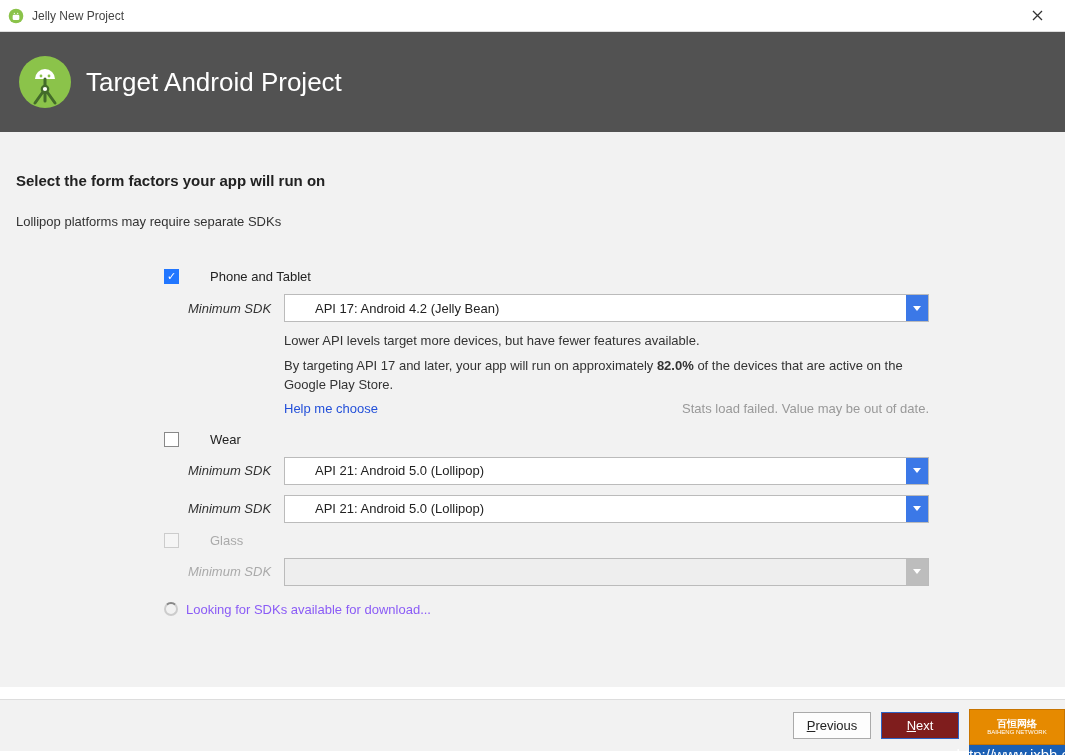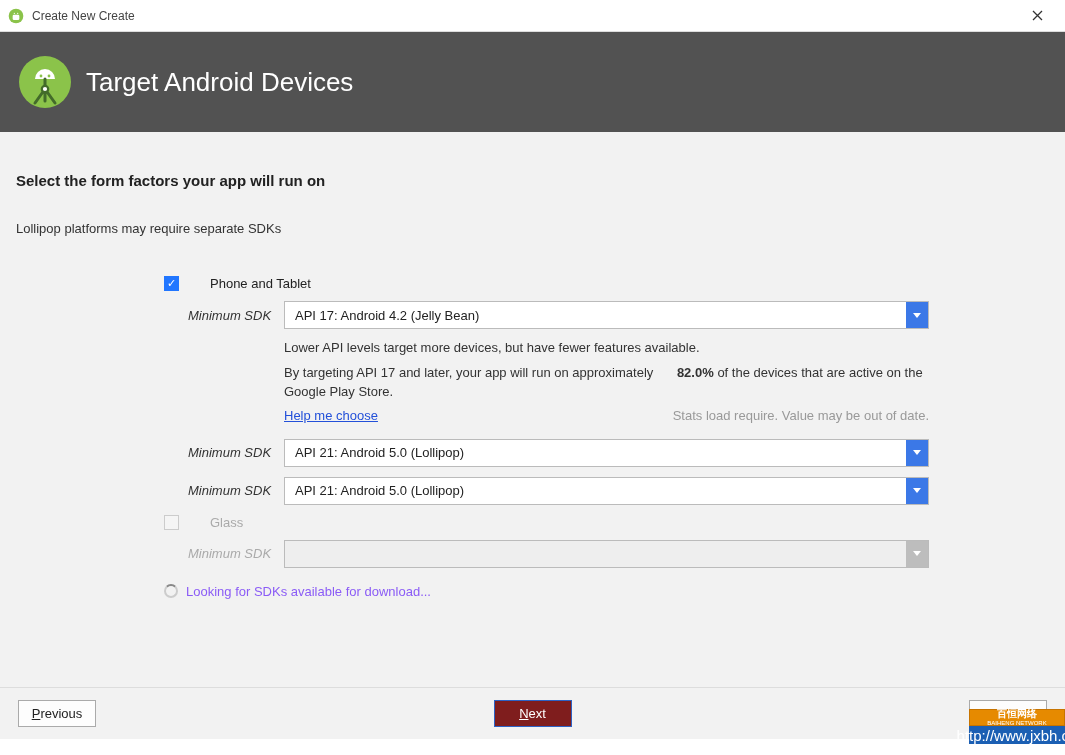--- a/index.html
+++ b/index.html
@@ -54,21 +54,21 @@
     background: #f2f2f2;
     padding: 18px 16px 0 16px;
     height: calc(100% - 32px - 100px - 52px - 16px);
     overflow: auto;
   }
   .section-heading {
     font-size: 15px;
     font-weight: 700;
     color: #222;
     margin-top: 22px;
-    margin-bottom: 32px;
+    margin-bottom: 25px;
   }
   .section-sub {
     font-size: 13px;
     color: #333;
     margin-bottom: 40px;
   }
   .form-area {
     padding-left: 148px;
     padding-right: 120px;
   }
@@ -122,20 +122,21 @@
   .sdk-label.disabled { color: #aaa; }
   .select {
     flex: 1;
     height: 28px;
     border: 1px solid #bbb;
     background: #fff;
     display: flex;
     align-items: center;
     position: relative;
     cursor: pointer;
+    padding-left: 20px;
   }
   .select.disabled {
     background: #eee;
     cursor: default;
   }
   .select-value {
     padding: 0 10px;
     font-size: 13px;
     color: #222;
     flex: 1;
@@ -153,31 +154,30 @@
     border-right: 4px solid transparent;
     border-top: 5px solid #fff;
   }
   .info-block {
     padding-left: 120px;
     font-size: 13px;
     color: #333;
     line-height: 1.45;
     margin-bottom: 6px;
   }
-  .info-block b { font-weight: 700; margin-left: 20px; }
+  .info-block b { font-weight: 700; }
   .help-row {
     padding-left: 120px;
     display: flex;
     align-items: center;
     margin-top: 6px;
     margin-bottom: 16px;
   }
   .link {
     color: #2350d9;
-    text-decoration: underline;
     cursor: pointer;
     font-size: 13px;
   }
   .stats-note {
     margin-left: auto;
     color: #999;
     font-size: 13px;
   }
   .loading-row {
     display: flex;
@@ -190,27 +190,27 @@
     width: 14px; height: 14px;
     border: 2px solid #ccc;
     border-top-color: #888;
     border-radius: 50%;
     margin-right: 8px;
     animation: spin 1s linear infinite;
   }
   @keyframes spin { to { transform: rotate(360deg); } }
   .footer {
     position: absolute;
-    left: 0; right: 0; bottom: 16px;
+    left: 0; right: 0; bottom: 4px;
     height: 52px;
     background: #f2f2f2;
     border-top: 1px solid #ddd;
     display: flex;
     align-items: center;
-    justify-content: space-between;
+    justify-content: flex-end;
     padding: 0 18px;
     gap: 10px;
   }
   .btn {
     min-width: 78px;
     height: 27px;
     border: 1px solid #aaa;
     background: #fdfdfd;
     font-size: 13px;
     color: #222;
@@ -229,21 +229,21 @@
   .watermark {
     position: absolute;
     right: 0; bottom: 0;
     width: 96px; height: 46px;
     font-size: 10px;
     pointer-events: none;
   }
   .watermark .top {
     background: #e68a00;
     color: #fff;
-    height: 17px;
+    height: 36px;
     display:flex; flex-direction: column; align-items:center; justify-content:center;
     line-height: 1.05;
     font-weight:700;
     border: 1px solid #c77400;
   }
   .watermark .bottom {
     background: #1b5fb3;
     color: #fff;
     height: 18px;
     display:flex; align-items:center; justify-content:center;
@@ -258,40 +258,40 @@
 
 <div class="titlebar">
   <span class="titlebar-icon droid-small">
     <svg viewBox="0 0 24 24">
         <circle cx="12" cy="12" r="11" fill="#8bc34a"></circle>
         <rect x="7" y="10" width="10" height="8" rx="2" fill="#fff"></rect>
         <circle cx="9.5" cy="8" r="1" fill="#fff"></circle>
         <circle cx="14.5" cy="8" r="1" fill="#fff"></circle>
       </svg>
   </span>
-  <span class="titlebar-title">Create New Create</span>
+  <span class="titlebar-title">Jelly New Project</span>
   <div class="titlebar-close">
     <svg width="11" height="11" viewBox="0 0 11 11">
         <path d="M1 1 L10 10 M10 1 L1 10" stroke="#333" stroke-width="1.3"></path>
       </svg>
   </div>
 </div>
 
 <div class="header-banner">
   <div class="header-logo">
     <svg viewBox="0 0 54 54" width="54" height="54">
       <circle cx="27" cy="27" r="26" fill="#8bc34a"></circle>
       <path d="M27 14 a10 10 0 0 1 10 10 h-20 a10 10 0 0 1 10 -10 z" fill="#fff"></path>
       <circle cx="23" cy="21" r="1.4" fill="#8bc34a"></circle>
       <circle cx="31" cy="21" r="1.4" fill="#8bc34a"></circle>
       <path d="M27 24 L27 46 M27 34 L17 48 M27 34 L37 48" stroke="#436b2a" stroke-width="3" stroke-linecap="round" fill="none"></path>
       <circle cx="27" cy="34" r="3.2" fill="#fff" stroke="#436b2a" stroke-width="2.2"></circle>
     </svg>
   </div>
-  <div class="header-title">Target Android Devices</div>
+  <div class="header-title">Target Android Project</div>
 </div>
 
 <div class="content">
   <div class="section-heading">Select the form factors your app will run on</div>
   <div class="section-sub">Lollipop platforms may require separate SDKs</div>
 
   <div class="form-area">
 
     <div class="row">
       <span class="checkbox checked"></span>
@@ -303,23 +303,27 @@
         <div class="select-value">API 17: Android 4.2 (Jelly Bean)</div>
         <div class="select-arrow"></div>
       </div>
     </div>
     <div class="info-block">Lower API levels target more devices, but have fewer features available.</div>
     <div class="info-block">
       <span>By targeting API 17 and later, your app will run on approximately </span><b>82.0%</b><span> of the devices that are active on the Google Play Store.</span>
     </div>
     <div class="help-row">
       <span class="link">Help me choose</span>
-      <span class="stats-note">Stats load require. Value may be out of date.</span>
-    </div>
-
+      <span class="stats-note">Stats load failed. Value may be out of date.</span>
+    </div>
+
+    <div class="row">
+      <span class="checkbox"></span>
+      <span class="check-label">Wear</span>
+    </div>
     <div class="sdk-row">
       <div class="sdk-label">Minimum SDK</div>
       <div class="select">
         <div class="select-value">API 21: Android 5.0 (Lollipop)</div>
         <div class="select-arrow"></div>
       </div>
     </div>
 
     <div class="sdk-row">
       <div class="sdk-label">Minimum SDK</div>

